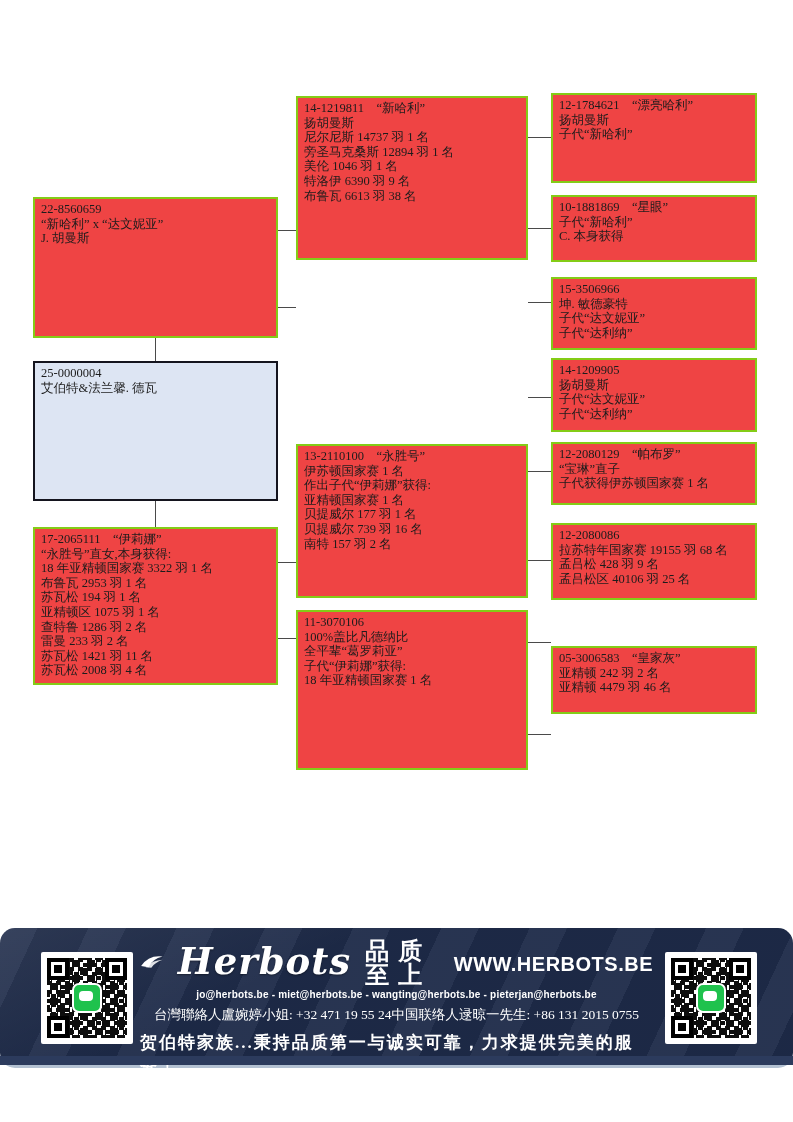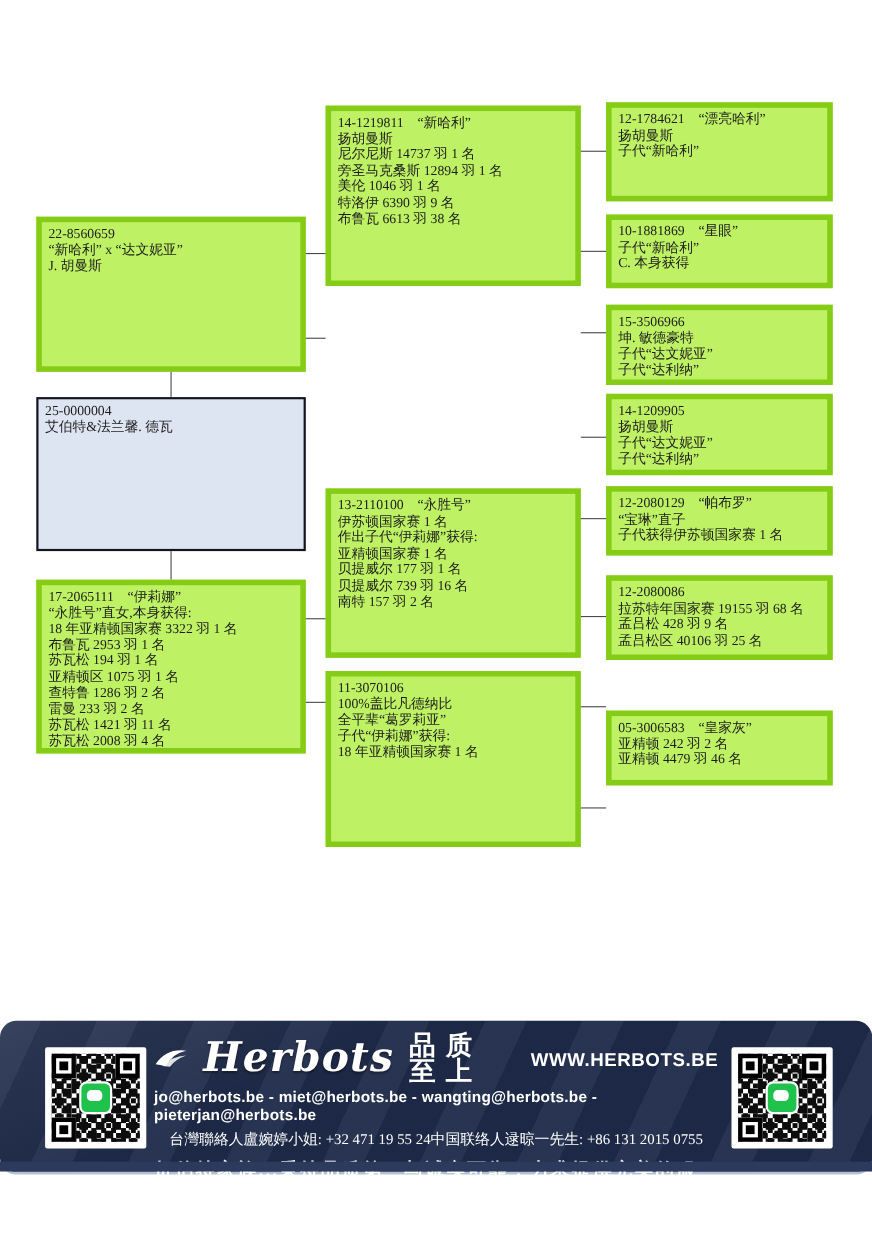--- a/index.html
+++ b/index.html
@@ -1,40 +1,40 @@
 <!DOCTYPE html>
 <html><head>
 <meta charset="utf-8">
 <style>
   html,body{margin:0;padding:0;background:#888;}
   #page{position:relative;width:793px;height:1122px;background:#ffffff;margin:0 auto;overflow:hidden;
         font-family:"Liberation Serif","DejaVu Serif",serif;color:#1c1c1c;}
   
-  .box{position:absolute;border:5px solid #84cc16;background:#bef264;padding:3px 6px;box-sizing:border-box;overflow:hidden;}
+  .box{position:absolute;border:2px solid #84cc16;background:#ef4444;padding:3px 6px;box-sizing:border-box;overflow:hidden;}
   .box .line{font-size:12.5px;line-height:14.6px;white-space:nowrap;}
   .box.subject{background:#dde5f3;border:2px solid #14141e;}
   
   .hline,.vline{position:absolute;background:#4a4a4a;}
   .hline{height:1px;}
   .vline{width:1px;}
   
   .footer{position:absolute;left:0;top:928px;width:793px;height:140px;box-sizing:border-box;
           background:
             linear-gradient(155deg, rgba(255,255,255,0.07), rgba(255,255,255,0) 35%),
             repeating-linear-gradient(115deg, rgba(255,255,255,0.045) 0 34px, rgba(0,0,0,0.06) 34px 80px),
             #1e2b49;
           border-bottom:3px solid #b3c1d2;border-radius:15px;}
   .footer::after{content:"";position:absolute;left:0;right:0;bottom:0;height:9px;background:#2c3b5d;}
   .footer-center{position:absolute;left:140px;right:140px;top:10px;display:flex;flex-direction:column;align-items:center;color:#fff;}
   .logo-row{display:flex;align-items:center;gap:14px;height:46px;}
   .brand-script{font-family:"DejaVu Serif","Liberation Serif",serif;font-style:italic;font-weight:700;
                 font-size:37px;letter-spacing:1px;line-height:1;text-shadow:0 1px 2px rgba(0,0,0,.4);}
   .tagline{font-size:24px;font-weight:700;letter-spacing:9px;line-height:1;padding-top:4px;}
-  .website{font-family:"Liberation Sans","DejaVu Sans",sans-serif;font-weight:700;font-size:17px;letter-spacing:.5px;padding-top:6px;}
-  .emails{font-family:"Liberation Sans","DejaVu Sans",sans-serif;font-weight:700;font-size:14px;margin-top:5px;letter-spacing:.2px;}
+  .website{font-family:"Liberation Sans","DejaVu Sans",sans-serif;font-weight:700;font-size:20px;letter-spacing:.5px;padding-top:6px;}
+  .emails{font-family:"Liberation Sans","DejaVu Sans",sans-serif;font-weight:700;font-size:10px;margin-top:5px;letter-spacing:.2px;}
   .contacts{font-size:13.5px;margin-top:6px;display:flex;white-space:nowrap;}
   .slogan{font-size:17px;font-weight:700;letter-spacing:2px;margin-top:7px;}
   
   .qr{position:absolute;top:24px;width:92px;height:92px;background:#fff;border-radius:2px;}
   .qr-noise{position:absolute;inset:6px;
             background:
               repeating-conic-gradient(#0d0d0d 0% 25%, transparent 0% 50%) 0 0 / 9px 9px,
               repeating-conic-gradient(#0d0d0d 0% 25%, transparent 0% 50%) 3px 2px / 15px 15px;}
   .finder{position:absolute;width:14px;height:14px;border:4px solid #000;background:#fff;}
   .finder::after{content:"";position:absolute;inset:3px;background:#000;}

